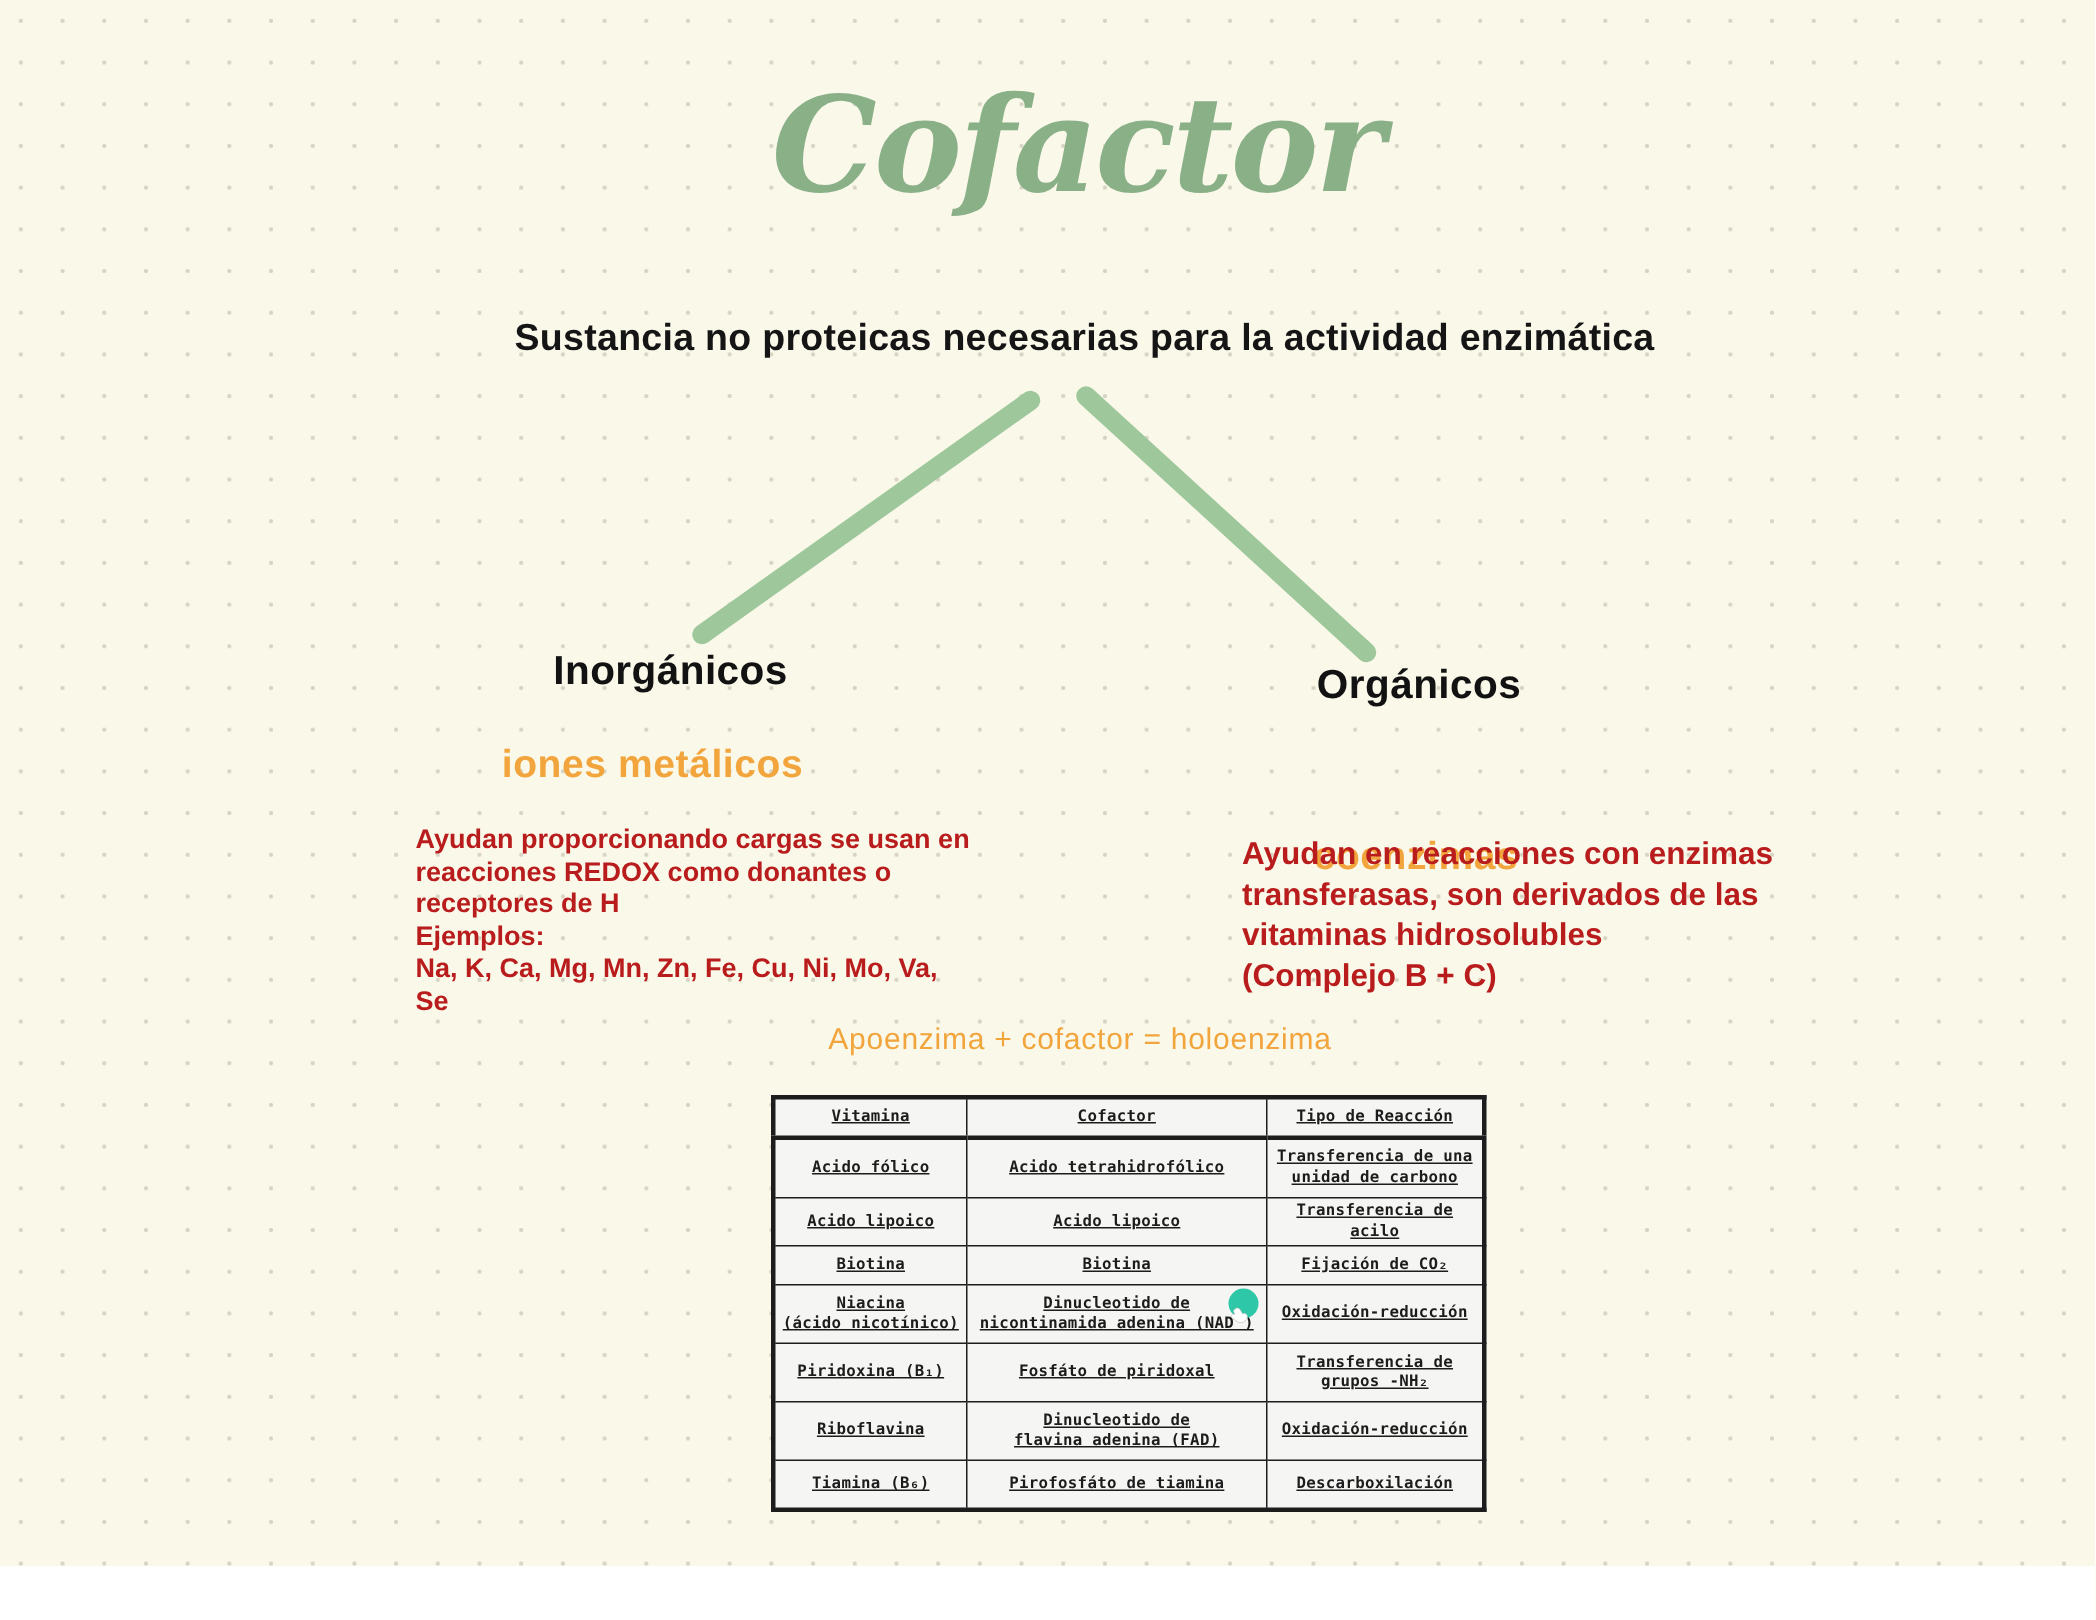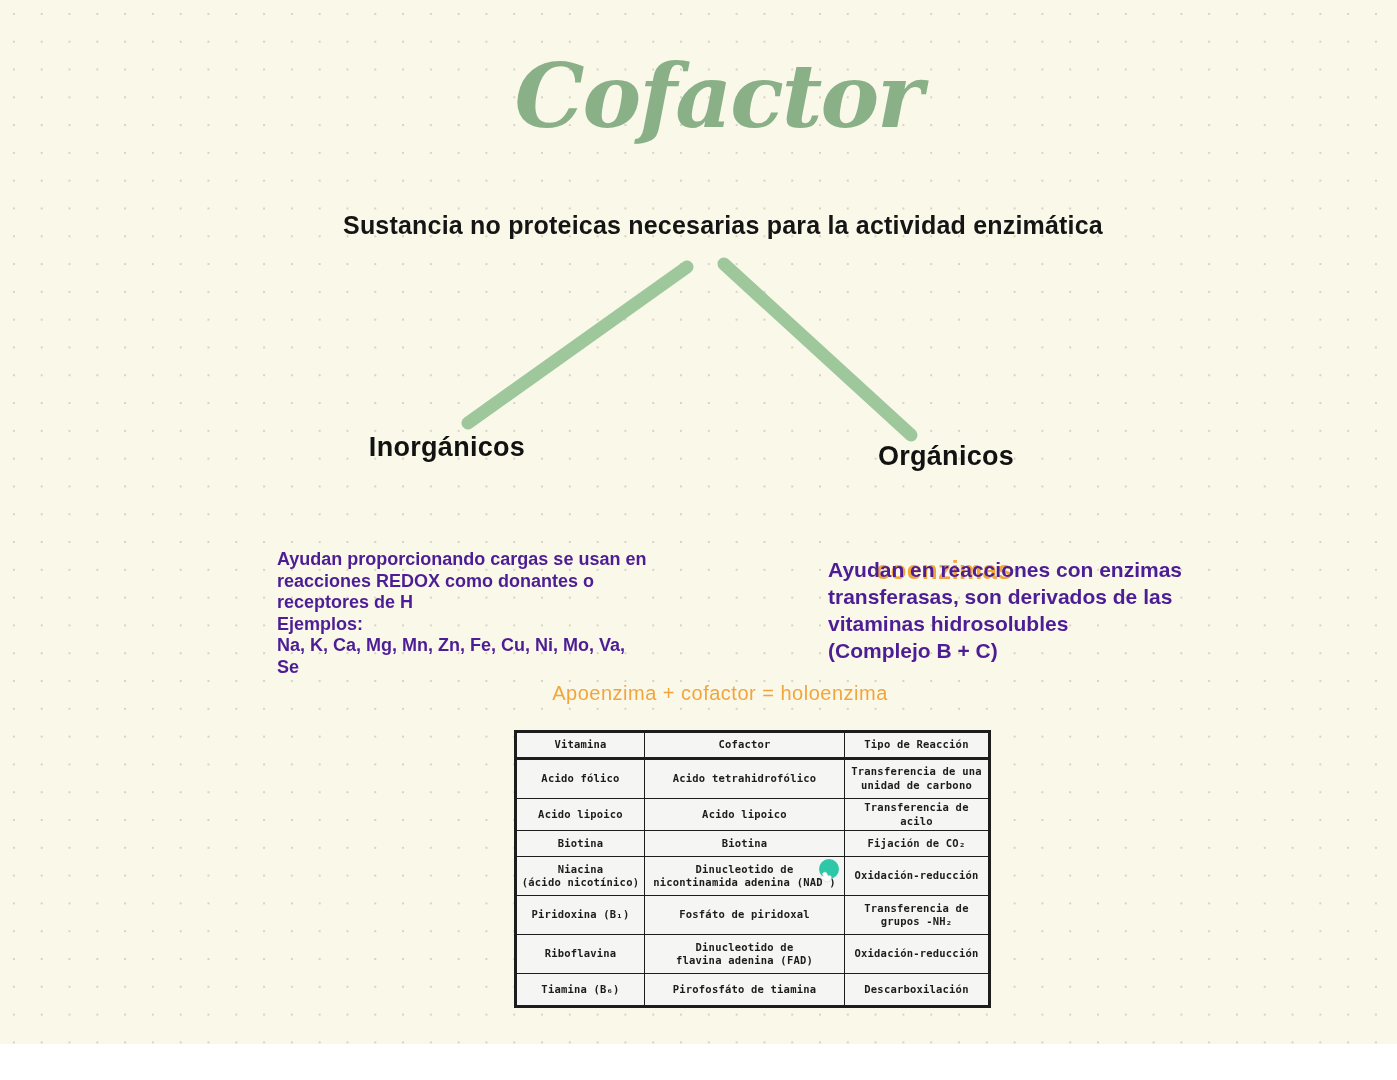--- a/index.html
+++ b/index.html
@@ -57,21 +57,21 @@
     font-weight: bold;
     color: #f2a53c;
     letter-spacing: 0.4px;
   }
   .subheading-left  { left: 435px; top: 494px; }
   .subheading-right { left: 944px; top: 507px; margin-top: 48px; }
 
   .branch-body {
     white-space: pre-line;
     font-weight: bold;
-    color: #4c1d95;
+    color: #b91c1c;
   }
   .body-left  { left: 277px; top: 549px; width: 370px; font-size: 18px; line-height: 21.5px; }
   .body-right { left: 828px; top: 556px; width: 360px; font-size: 21px; line-height: 27px; }
 
   .equation {
     left: 720px; top: 682px;
     font-size: 20px;
     font-weight: normal;
     color: #f2a53c;
     letter-spacing: 0.5px;
@@ -93,20 +93,21 @@
   .coenzyme-table col.c2 { width: 200px; }
   .coenzyme-table col.c3 { width: 145px; }
   .coenzyme-table th, .coenzyme-table td {
     border: 1.6px solid #1d1d1d;
     text-align: center;
     vertical-align: middle;
     padding: 2px 3px;
     white-space: pre-line;
     line-height: 1.3;
     letter-spacing: 0.2px;
+    text-decoration: underline;
   }
   .coenzyme-table { border: 3px solid #1d1d1d; }
   .coenzyme-table thead th { border-bottom: 3px solid #1d1d1d; height: 20px; }
   .coenzyme-table td { background: #f5f5f3; }
   tr.h-s  td { height: 21px; }
   tr.h-m  td { height: 27px; }
   tr.h-l  td { height: 34px; }
 
   .presence-cursor { left: 812px; top: 854px; width: 34px; height: 36px; }
 </style>
@@ -121,20 +122,21 @@
 
   <div class="abs centered subtitle">Sustancia no proteicas necesarias para la actividad enzimática</div>
 
   <svg class="abs connectors" width="1397" height="1080" viewBox="0 0 1397 1080">
     <line x1="687" y1="267" x2="468" y2="423" stroke="#9EC89B" stroke-width="13" stroke-linecap="round"></line>
     <line x1="724" y1="264" x2="911" y2="435" stroke="#9EC89B" stroke-width="13" stroke-linecap="round"></line>
   </svg>
 
   <div class="abs centered branch-heading heading-left">Inorgánicos</div>
 
+  <div class="abs centered branch-subheading subheading-left">iones metálicos</div>
 
   <div class="abs branch-body body-left">Ayudan proporcionando cargas se usan en
 reacciones REDOX como donantes o
 receptores de H
 Ejemplos:
 Na, K, Ca, Mg, Mn, Zn, Fe, Cu, Ni, Mo, Va, Se</div>
 
   <div class="abs centered branch-heading heading-right">Orgánicos</div>
 
   <div class="abs centered branch-subheading subheading-right">coenzimas</div>

